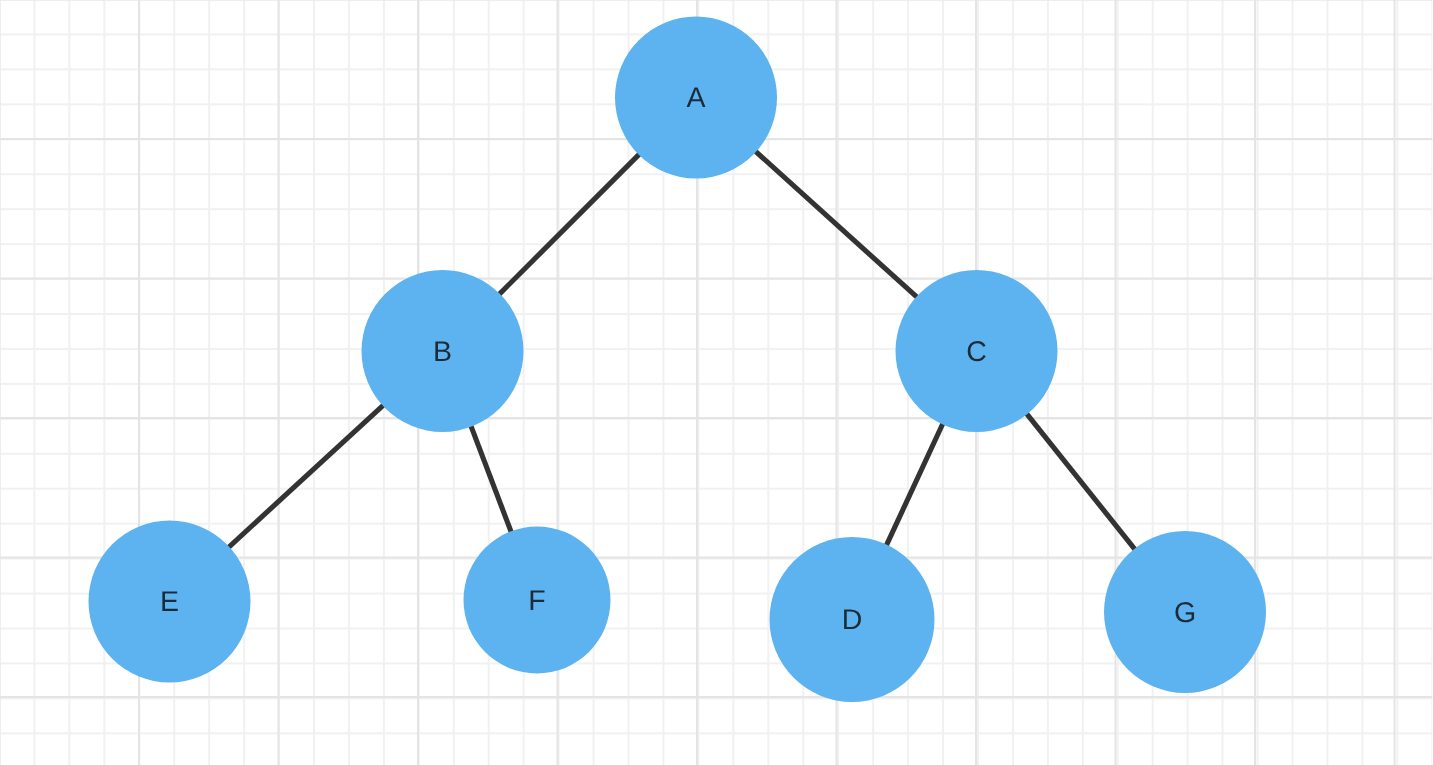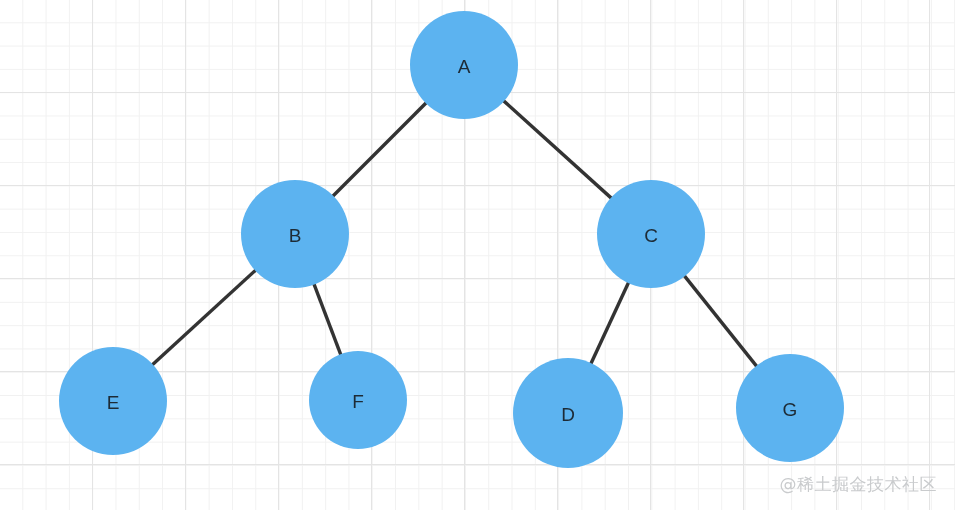--- a/index.html
+++ b/index.html
@@ -98,14 +98,13 @@
           <circle class="tree-node-circle" cx="568" cy="413" r="55" fill="#5cb3f0"></circle>
           <text class="tree-node-label" x="568" y="414" fill="#1d2b36">D</text>
         </g>
         <g>
           <circle class="tree-node-circle" cx="790" cy="408" r="54" fill="#5cb3f0"></circle>
           <text class="tree-node-label" x="790" y="409" fill="#1d2b36">G</text>
         </g>
       </g>
   </svg>
 
-  <div id="watermark">@稀土掘金技术社区</div>
 </div>
 
 </body></html>

